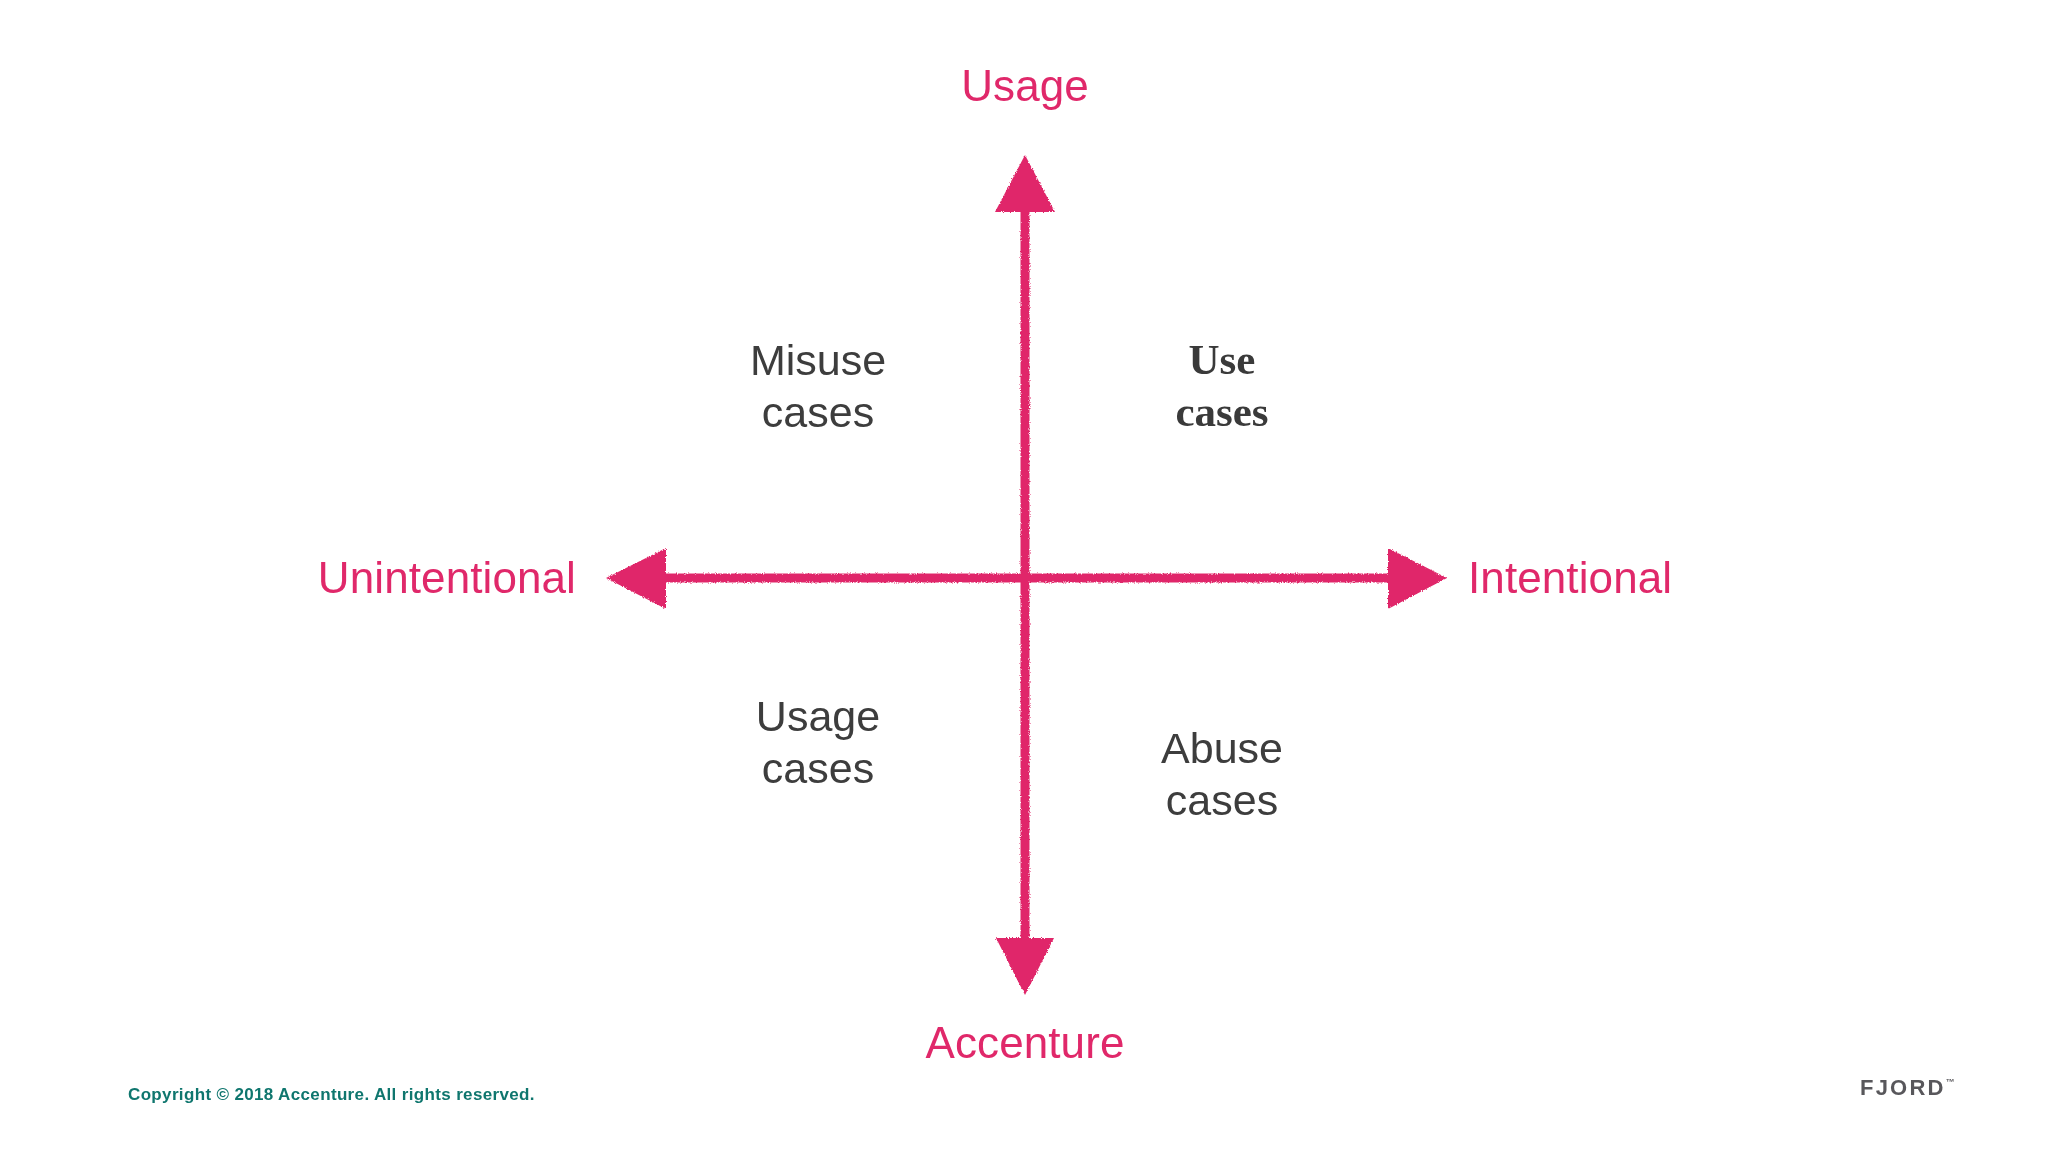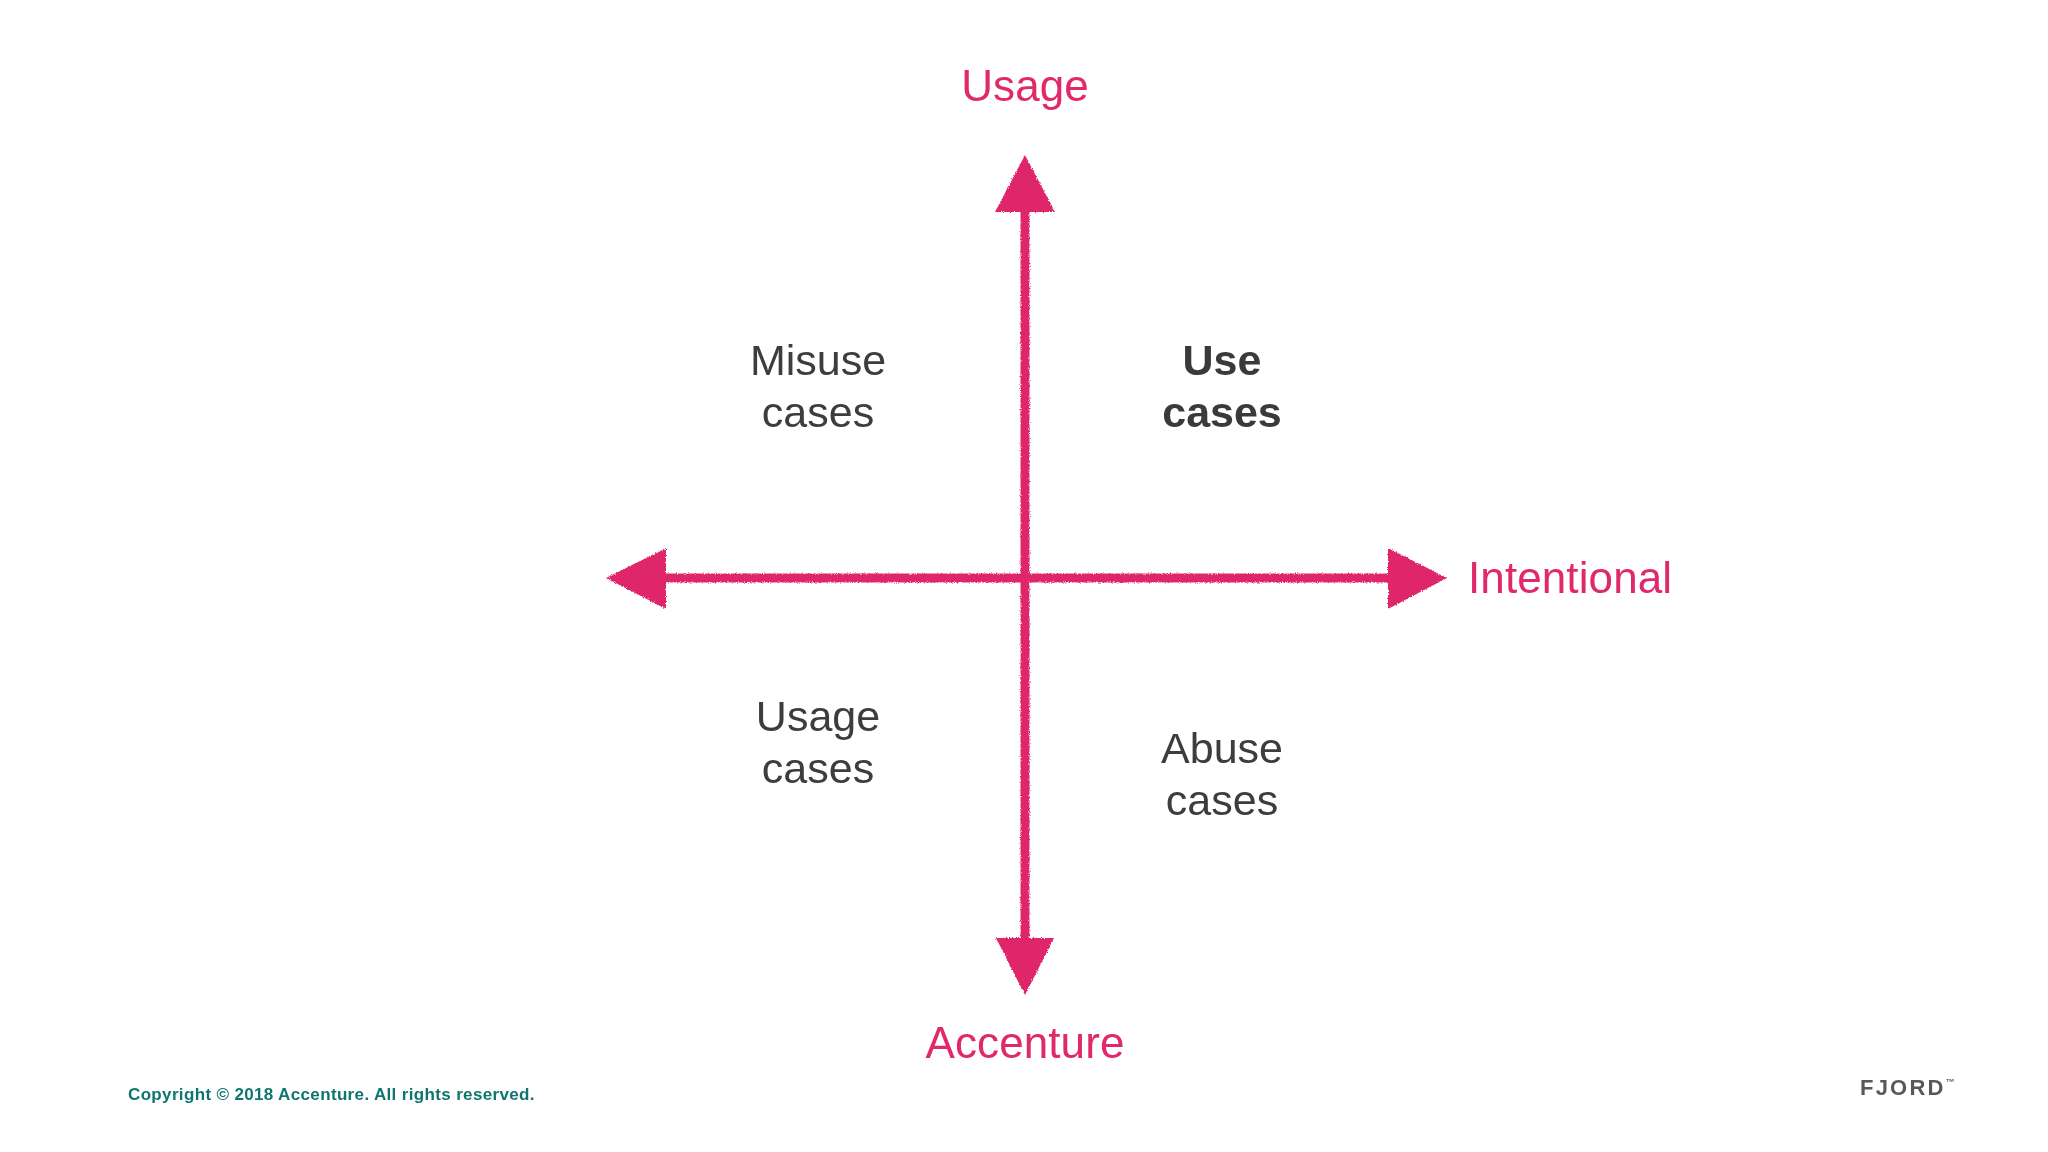--- a/index.html
+++ b/index.html
@@ -71,21 +71,21 @@
     text-align: center;
     white-space: nowrap;
   }
   .quadrant-label.bold {
     font-weight: 700;
     color: #3a3a3a;
   }
   .quadrant-label .ln { display: block; }
 
   #q-stress  { left: 818px;  top: 334px; transform: translateX(-50%); }
-  #q-use     { left: 1222px; top: 334px; transform: translateX(-50%); }
+  #q-use     { left: 1222px; top: 334px; transform: translateX(-50%); font-family: Liberation Serif, serif; }
   #q-misuse  { left: 818px;  top: 690px; transform: translateX(-50%); }
   #q-abuse   { left: 1222px; top: 690px; transform: translateX(-50%); margin-top: 32px; }
 
   
   #q-stress .ln, #q-misuse .ln, #q-abuse .ln, #q-use .ln { text-align: center; }
 
   
   #footer-copyright {
     position: absolute;
     left: 128px;
@@ -143,20 +143,21 @@
       <polygon points="606,578 666,548 666,609" fill="#e0286a"></polygon>
 
       <polygon points="1447,578 1388,548 1388,609" fill="#e0286a"></polygon>
     </g>
   </svg>
 
   <div class="pole-label" id="label-usage">Usage</div>
 
   <div class="pole-label" id="label-misusage">Accenture</div>
 
+  <div class="pole-label" id="label-unintentional">Unintentional</div>
 
   <div class="pole-label" id="label-intentional">Intentional</div>
 
   <div class="quadrant-label" id="q-stress">
     <span class="ln">Misuse</span>
     <span class="ln">cases</span>
   </div>
 
   <div class="quadrant-label bold" id="q-use">
     <span class="ln">Use</span>

